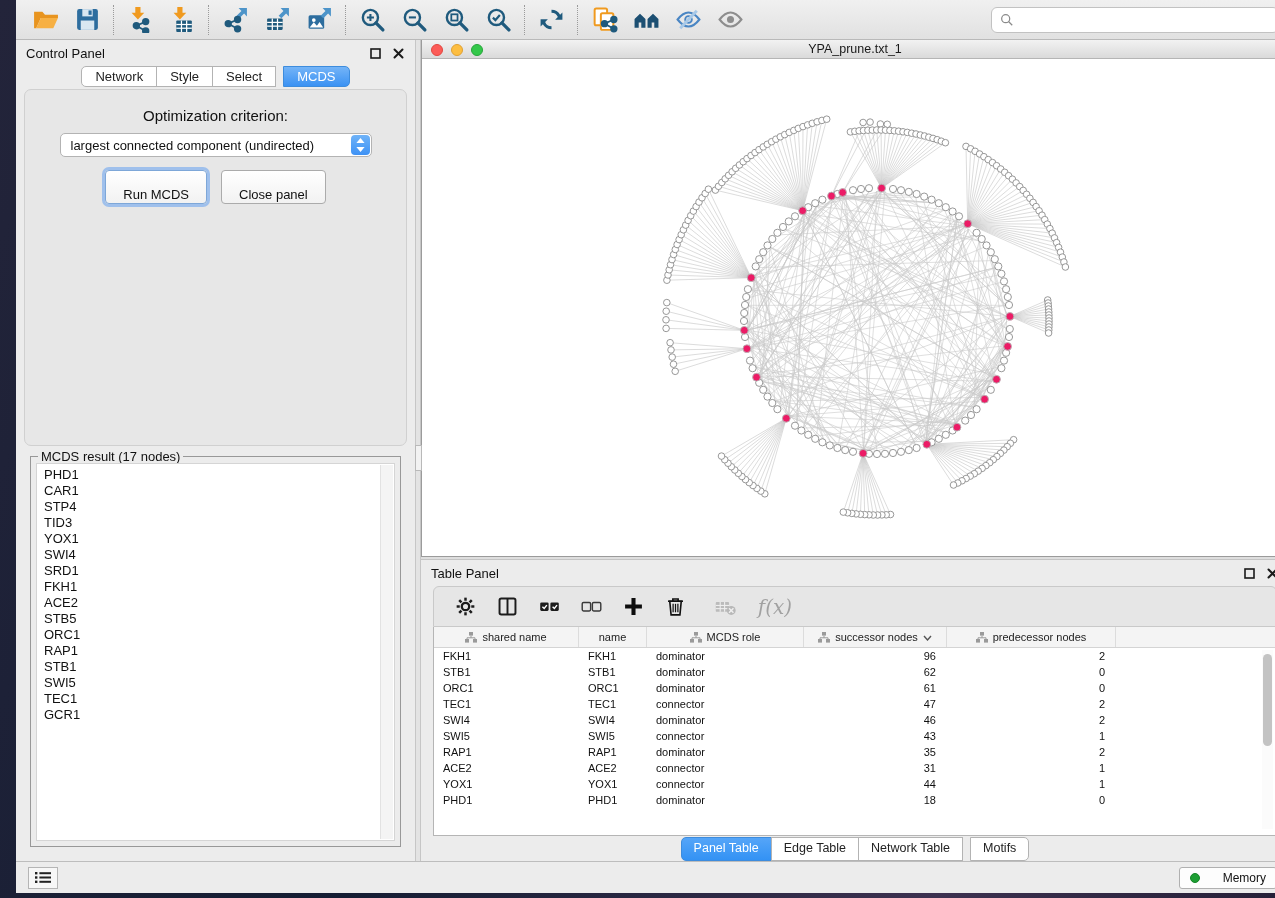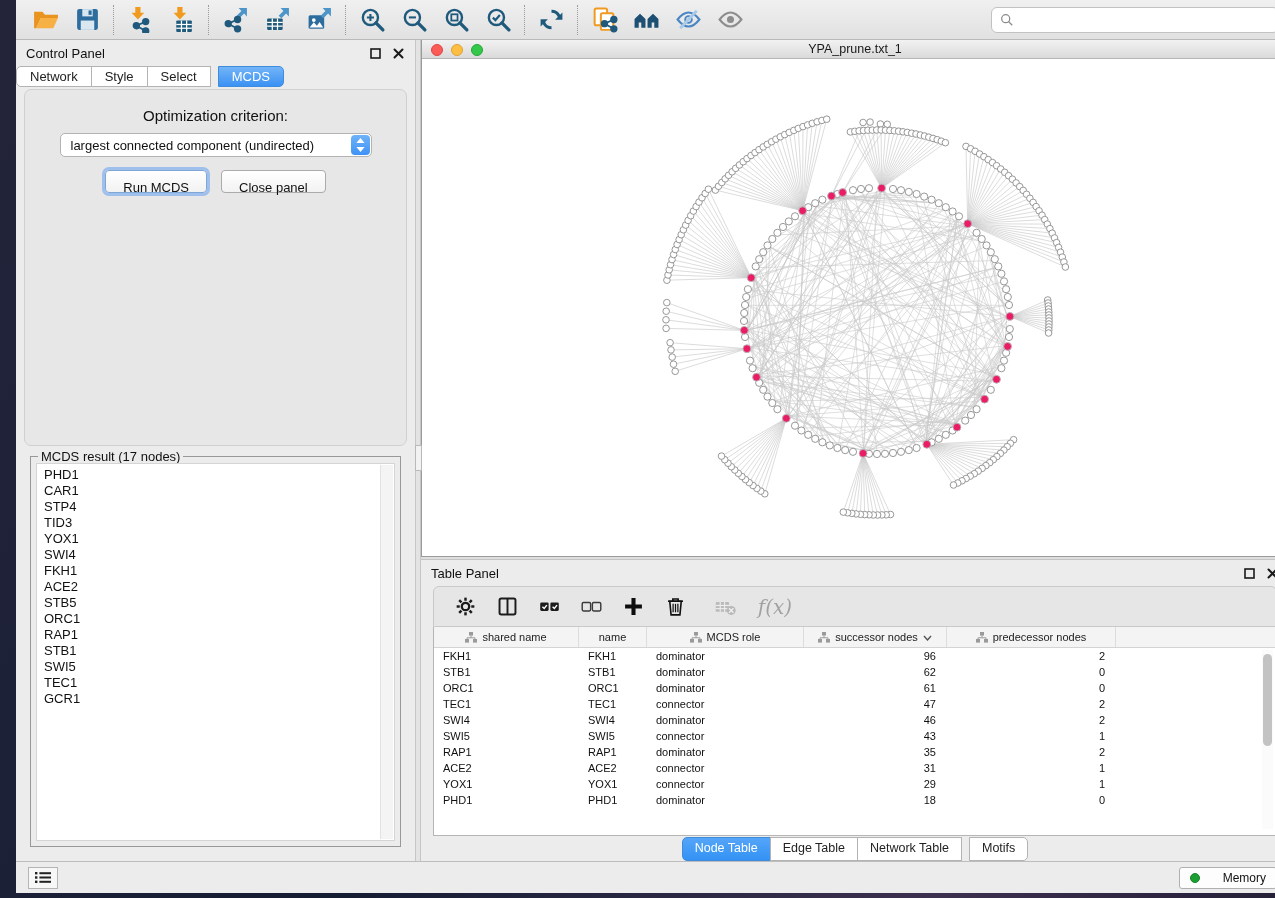--- a/index.html
+++ b/index.html
@@ -29,36 +29,36 @@
 
   
   .main { flex:1; min-height:0; display:flex; }
 
   
   .cpanel { width:399px; flex:none; background:#ececec; display:flex; flex-direction:column; }
   .panel-hdr { height:26px; flex:none; display:flex; align-items:center; padding:0 10px; }
   .panel-title { font-size:13px; color:#111; }
   .hdr-btns { margin-left:auto; display:flex; align-items:center; gap:10px; }
   .hdr-btn { width:13px; height:13px; display:flex; align-items:center; justify-content:center; cursor:pointer; }
-  .cp-tabs { height:21px; flex:none; display:flex; justify-content:flex-start; }
+  .cp-tabs { height:21px; flex:none; display:flex; justify-content:center; }
   .tabseg { font-size:13px; padding:2px 13px 3px; background:#fff; border:1px solid #b3b3b3;
     margin-left:-1px; color:#222; cursor:pointer; line-height:15px; }
   .tabseg:first-child { border-radius:5px 0 0 5px; margin-left:0; }
   .tabseg:last-child { border-radius:0 5px 5px 0;margin-left:7px; }
   .tabseg.active { background:linear-gradient(#74b4f7,#3b92f3); border-color:#3d8cdd; color:#fff; }
   .cp-box { margin:2px 8px 0; height:357px; flex:none; background:#e7e7e7;
     border:1px solid #d0d0d0; border-radius:7px; padding-top:17px; }
   .opt-label { text-align:center; font-size:15px; color:#111; }
   .dropdown { margin:9px auto 0; width:312px; height:24px; background:#fff; border:1px solid #b3b3b3;
     border-radius:5px; display:flex; align-items:center; padding:0 1px 0 10px; cursor:pointer; }
   .dd-value { flex:1; font-size:13px; color:#111; white-space:nowrap; overflow:hidden; }
   .dd-step { width:19px; height:20px; border-radius:4px; background:linear-gradient(#6fb3f8,#3e92f5);
     display:flex; flex-direction:column; align-items:center; justify-content:center; gap:2px; }
   .btn-row { display:flex; justify-content:center; gap:14px; margin-top:13px; }
-  .pbtn { height:23px; padding:9px 17px; background:linear-gradient(#ffffff,#f2f2f2); border:1px solid #ababab;
+  .pbtn { height:23px; padding:16px 17px; background:linear-gradient(#ffffff,#f2f2f2); border:1px solid #ababab;
     border-radius:4px; font-size:13px; color:#111; font-family:"Liberation Sans",sans-serif; cursor:pointer; }
   .pbtn.focused { box-shadow:0 0 0 3px rgba(120,170,238,.65); border-color:#7ea7d8; }
   .mcds-fieldset { margin:10px 14px 14px; flex:1; min-height:0; border:1px solid #989898;
     position:relative; background:#ececec; padding:6px 5px 5px; }
   .mcds-legend { position:absolute; top:-8px; left:7px; background:#ececec; padding:0 3px;
     font-size:13px; color:#111; }
   .mcds-list { width:100%; height:100%; background:#fff; border:1px solid #d5d5d5;
     position:relative; overflow:hidden; padding:3px 0 0 7px; }
   .mcds-list ul { list-style:none; margin:0; padding:0; }
   .mcds-list li { font-size:13px; line-height:16px; color:#111; }
@@ -330,20 +330,21 @@
       <div class="mcds-fieldset">
         <span class="mcds-legend">MCDS result (17 nodes)</span>
         <div class="mcds-list">
           <ul>
               <li>PHD1</li>
               <li>CAR1</li>
               <li>STP4</li>
               <li>TID3</li>
               <li>YOX1</li>
               <li>SWI4</li>
+              <li>SRD1</li>
               <li>FKH1</li>
               <li>ACE2</li>
               <li>STB5</li>
               <li>ORC1</li>
               <li>RAP1</li>
               <li>STB1</li>
               <li>SWI5</li>
               <li>TEC1</li>
               <li>GCR1</li>
             </ul>
@@ -1251,37 +1252,37 @@
                   <div class="td txt" style="width: 145px;">ACE2</div>
                   <div class="td txt" style="width: 68px;">ACE2</div>
                   <div class="td txt" style="width: 157px;">connector</div>
                   <div class="td num" style="width: 143px;">31</div>
                   <div class="td num" style="width: 169px;">1</div>
                 </div>
                 <div class="trow">
                   <div class="td txt" style="width: 145px;">YOX1</div>
                   <div class="td txt" style="width: 68px;">YOX1</div>
                   <div class="td txt" style="width: 157px;">connector</div>
-                  <div class="td num" style="width: 143px;">29</div>
+                  <div class="td num" style="width: 143px;">44</div>
                   <div class="td num" style="width: 169px;">1</div>
                 </div>
                 <div class="trow">
                   <div class="td txt" style="width: 145px;">PHD1</div>
                   <div class="td txt" style="width: 68px;">PHD1</div>
                   <div class="td txt" style="width: 157px;">dominator</div>
                   <div class="td num" style="width: 143px;">18</div>
                   <div class="td num" style="width: 169px;">0</div>
                 </div>
               </div>
             <div class="tv-scroll">
               <div class="tv-thumb"></div>
             </div>
           </div>
           <div class="tp-tabs">
-              <div class="tabseg active">Node Table</div>
+              <div class="tabseg active">Panel Table</div>
               <div class="tabseg">Edge Table</div>
               <div class="tabseg">Network Table</div>
               <div class="tabseg">Motifs</div>
             </div>
         </div>
       </div>
 
     </div>
   </div>
 

